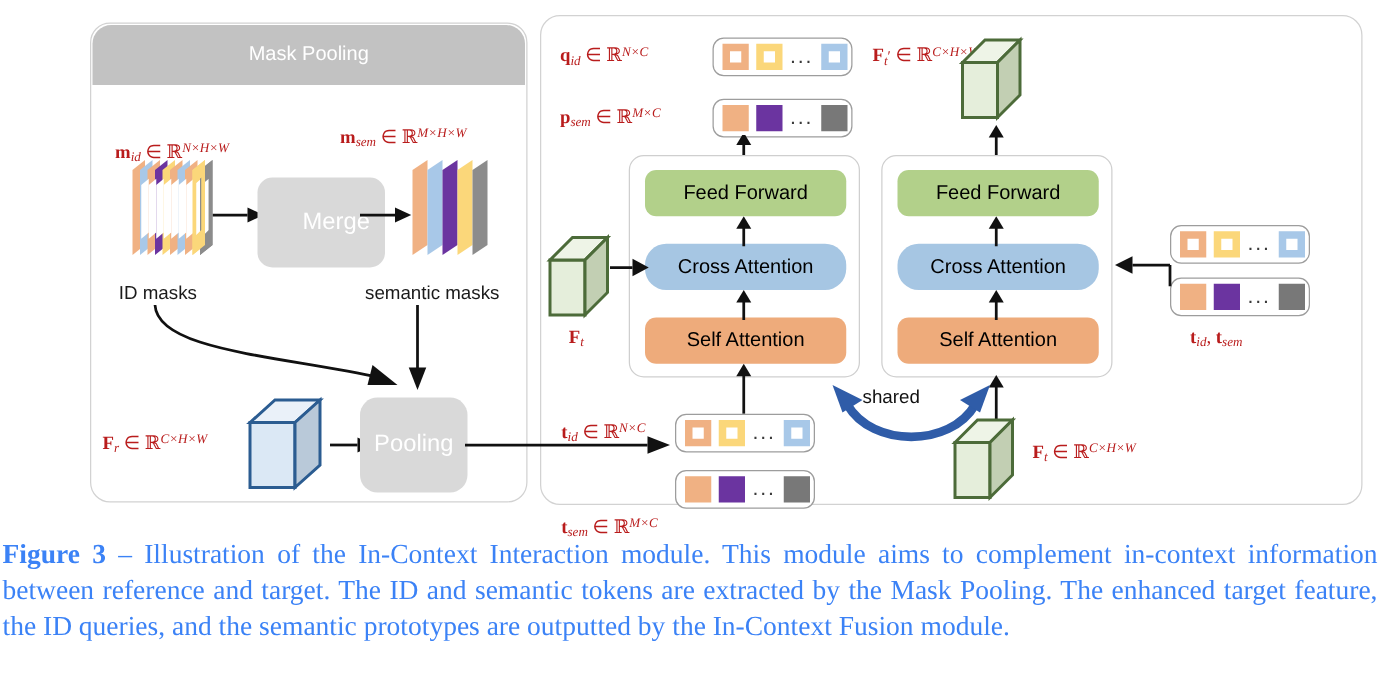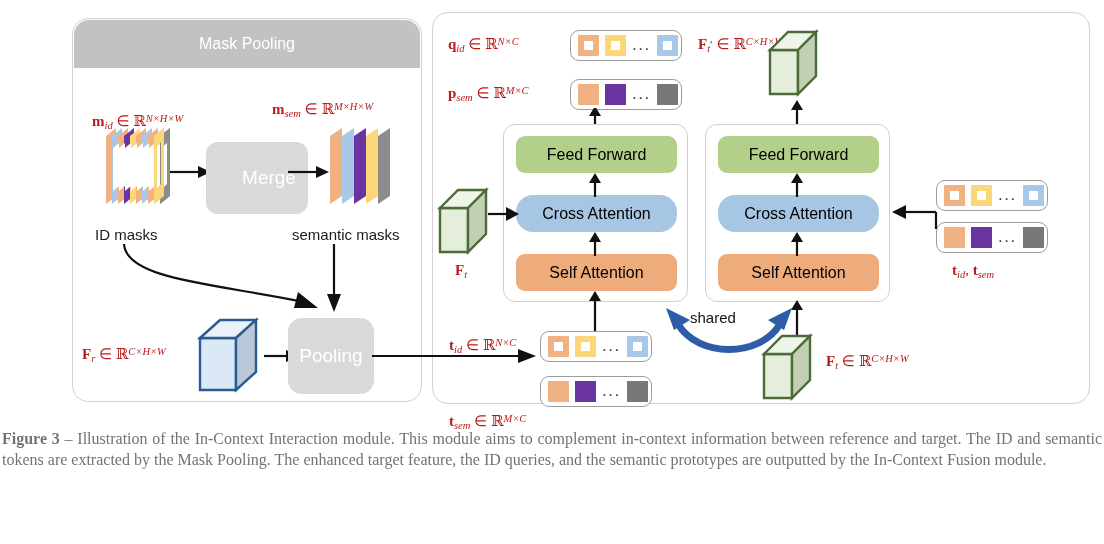--- a/index.html
+++ b/index.html
@@ -119,23 +119,23 @@
     font-family:"Liberation Sans", sans-serif;
   }
 
   
   .svgwrap{position:absolute;}
 
   
   #caption{
     position:absolute;left:2px;top:428px;width:1100px;
     font-family:"Liberation Serif", serif;
-    font-size:16px;
+    font-size:22px;
     line-height:1.32;
-    color:#737373;
+    color:#3b82f6;
     text-align:justify;
   }
   #caption b{font-weight:bold;}
 </style>
 </head>
 <body>
 
 <div id="figure">
 
   <div class="panel" id="panel-mask"></div>

